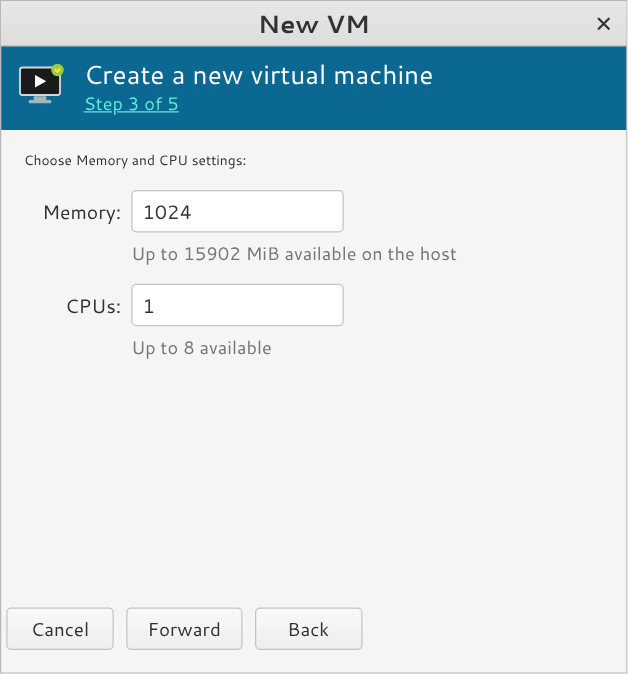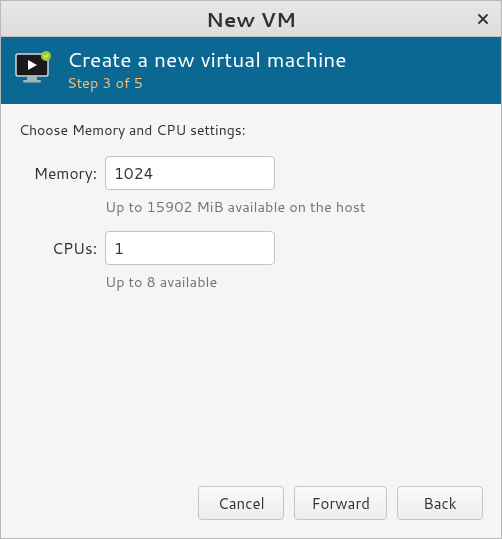--- a/index.html
+++ b/index.html
@@ -60,29 +60,30 @@
     display: flex; flex-direction: column;
     line-height: 1.2;
   }
   .header-banner .main-title {
     font-size: 21px;
     color: #ffffff;
     font-weight: 400;
   }
   .header-banner .step {
     font-size: 14.5px;
-    color: #fdba74;
+    color: #5eead4;
     margin-top: 2px;
+    text-decoration: underline;
   }
   .content {
     flex: 1;
     padding: 16px 18px 10px 18px;
   }
   .instruction {
-    font-size: 14px;
+    font-size: 11px;
     color: #2e3436;
     margin-bottom: 16px;
   }
   .form-grid {
     display: grid;
     grid-template-columns: 78px auto;
     row-gap: 4px;
     column-gap: 8px;
     align-items: center;
   }
@@ -113,23 +114,22 @@
   }
   .hint {
     grid-column: 2;
     font-size: 14.5px;
     color: #777471;
     margin-top: 2px;
     margin-bottom: 10px;
   }
   .button-bar {
     display: flex;
-    justify-content: flex-end;
     gap: 10px;
-    padding: 14px 18px 18px 18px;
+    padding: 14px 18px 18px 4px;
   }
   .button-bar button {
     min-width: 86px;
     height: 34px;
     padding: 0 16px;
     border: 1px solid #c6c3c0;
     border-radius: 4px;
     background: linear-gradient(to bottom, #fafaf9, #eeedeb);
     font-size: 15px;
     color: #2e3436;

